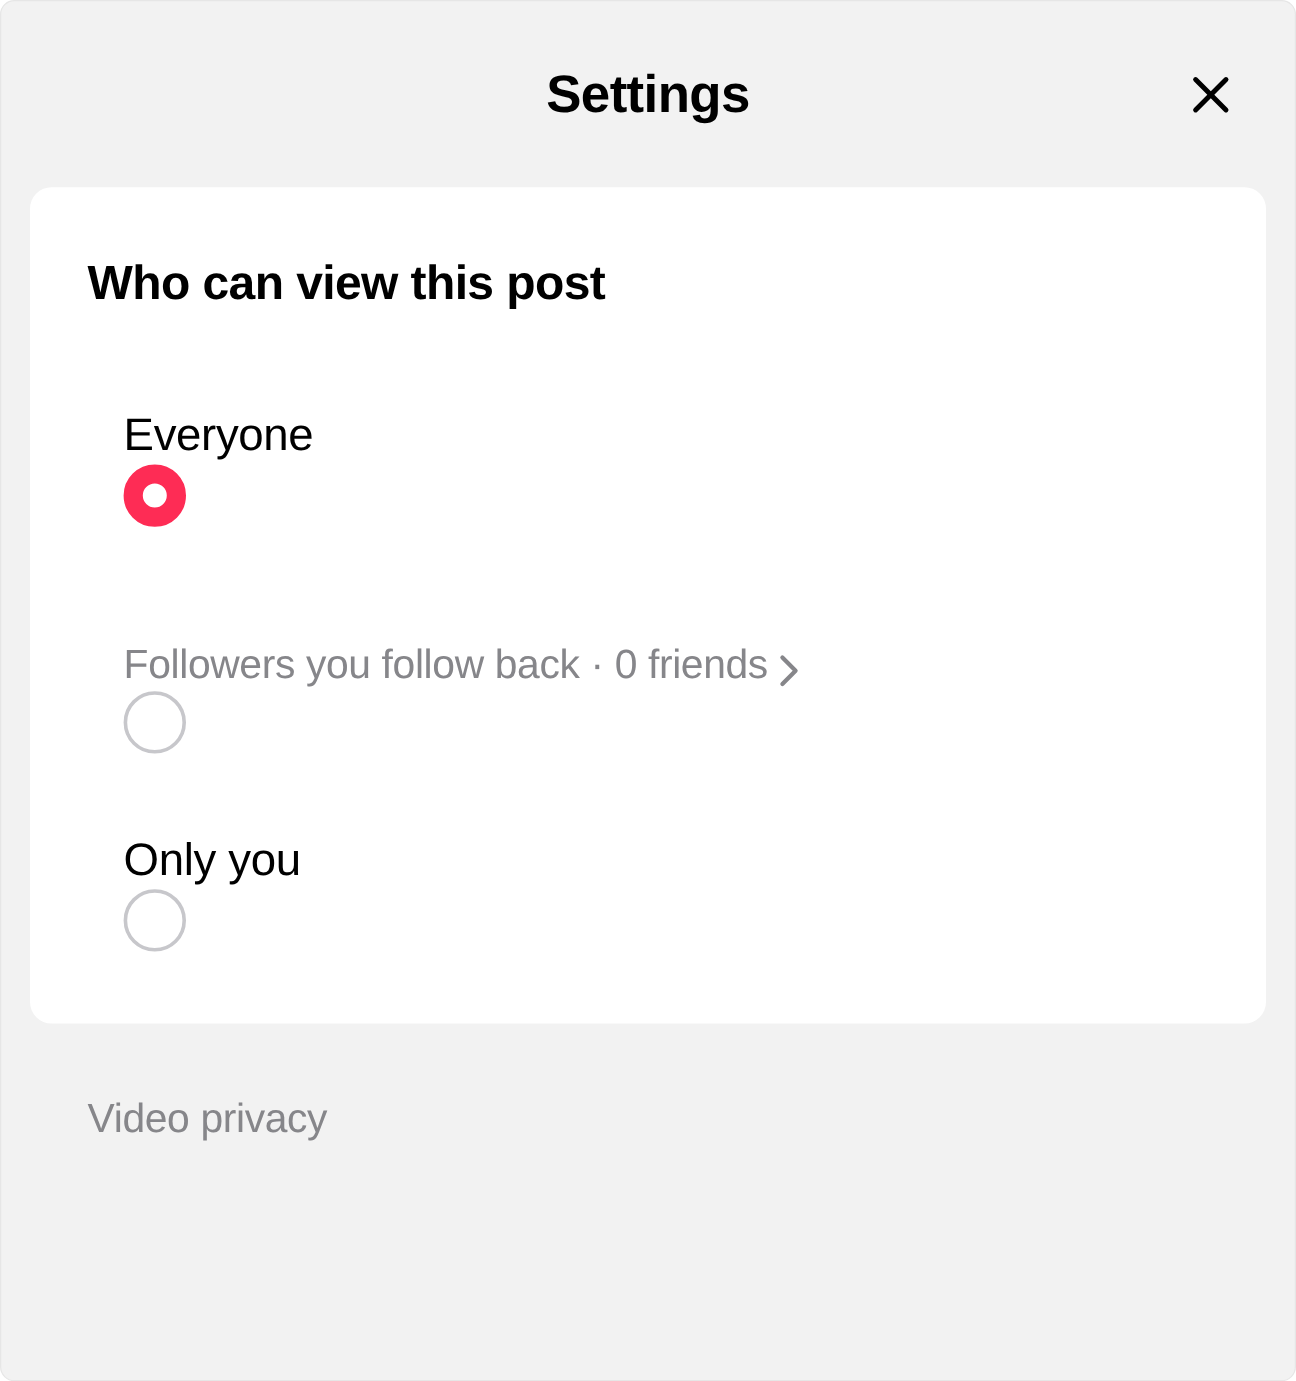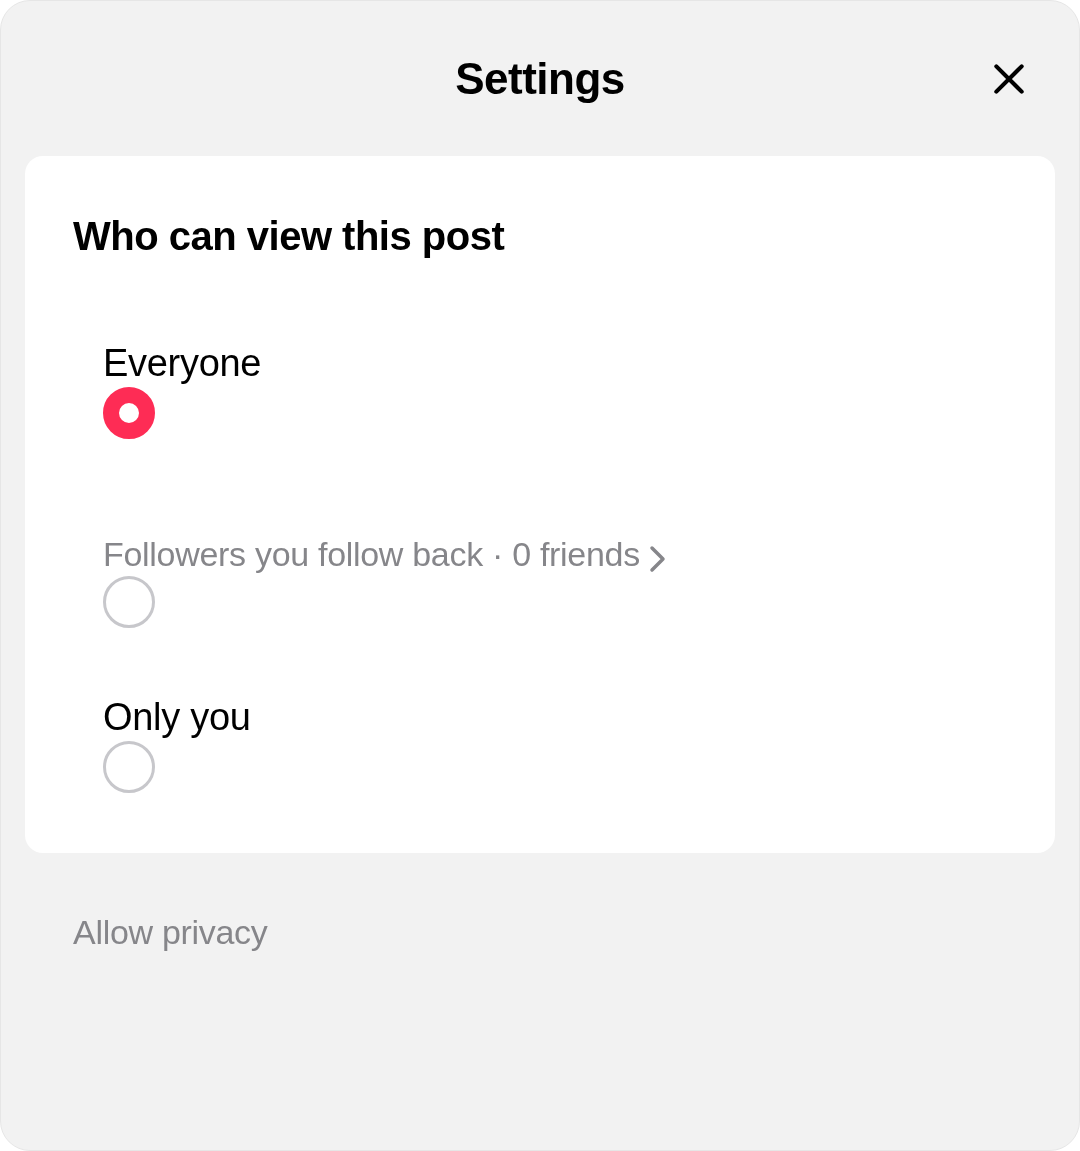--- a/index.html
+++ b/index.html
@@ -10,21 +10,21 @@
     body {
       font-family: -apple-system, BlinkMacSystemFont, "Segoe UI", Helvetica, Arial, sans-serif;
       background: #fff;
       width: 1080px;
       height: 1151px;
     }
     .container {
       width: 1080px;
       height: 1151px;
       background: #f2f2f2;
-      border-radius: 30px;
+      border-radius: 12px;
       overflow: hidden;
       position: relative;
       border: 1px solid #e6e6e6;
     }
     .header {
       display: flex;
       align-items: center;
       justify-content: center;
       height: 155px;
       position: relative;
@@ -195,16 +195,16 @@
     </div>
 
     <div class="radio-row">
       <div class="radio-label-group">
         <div class="radio-label">Only you</div>
       </div>
       <div class="radio radio-unselected"></div>
     </div>
   </div>
 
-  <div class="group-label">Allow privacy</div>
+  <div class="group-label">Video privacy</div>
 
 
 </div>
 
 </body></html>

